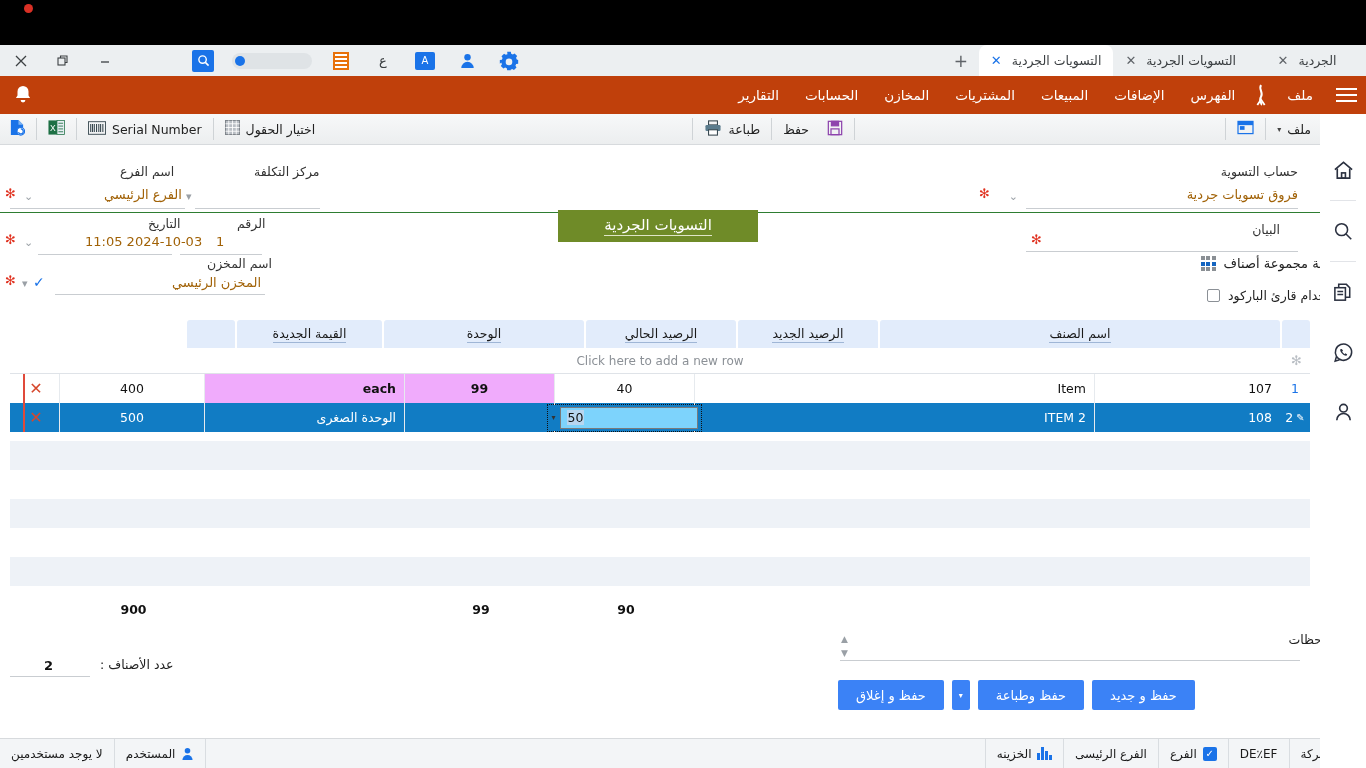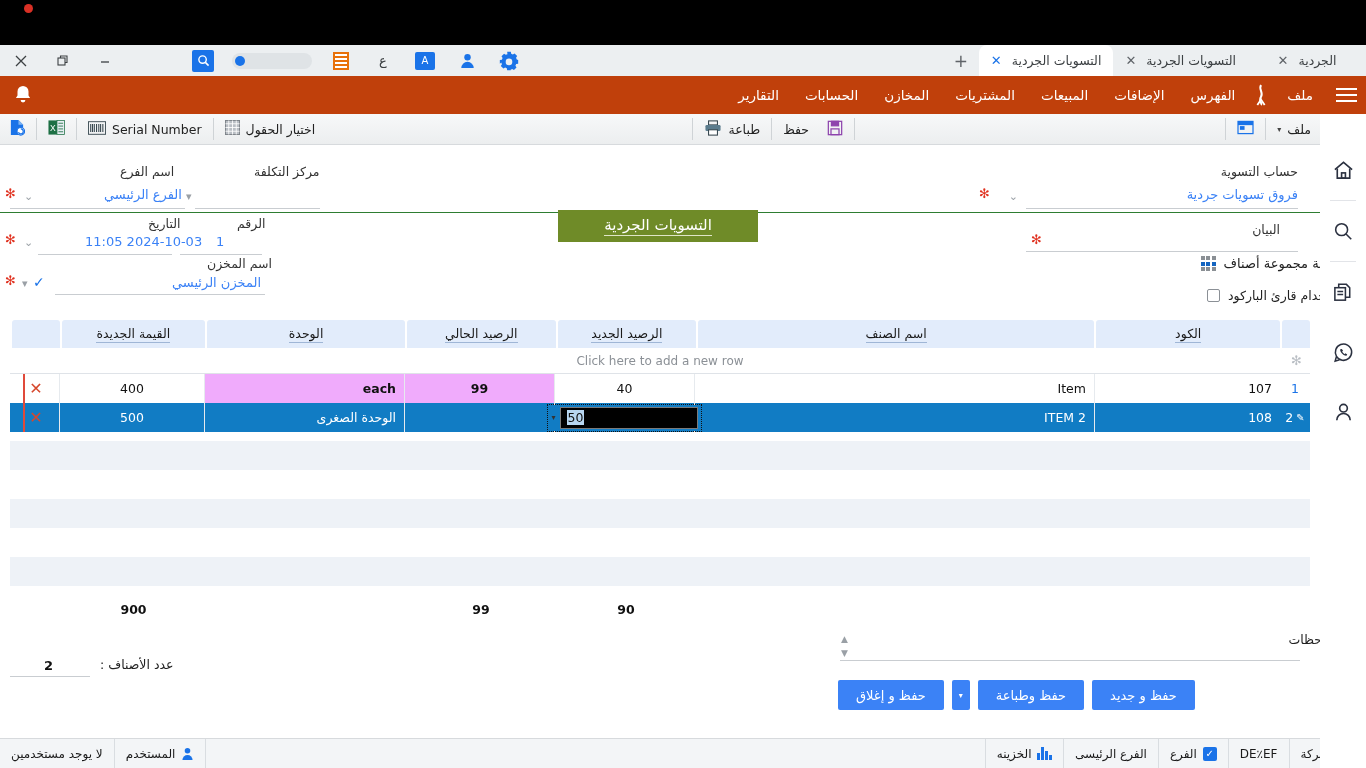--- a/index.html
+++ b/index.html
@@ -56,21 +56,21 @@
             background:linear-gradient(#f7f8f9,#eceeef); border-bottom:1px solid #d7dadd;
             display:flex; align-items:center; direction:rtl; }
   .tb-item{ display:flex; align-items:center; gap:6px; padding:0 9px; height:26px; font-size:12.5px; color:#222; cursor:pointer; white-space:nowrap;}
   .vsep{ width:1px; height:22px; background:#cfd3d6; margin:0 2px; }
   .tb-spacer{ flex:1; }
   .caret{ font-size:8px; color:#444; }
 
   
   .form{ position:absolute; top:146px; left:0; width:1320px; height:170px; }
   .fld-label{ position:absolute; font-size:12.5px; color:#333; }
-  .fld-val{ position:absolute; font-size:13px; color:#3b82f6; }
+  .fld-val{ position:absolute; font-size:13px; color:#a16207; }
   .fld-line{ position:absolute; height:1px; background:#c9cdd1; }
   .req{ position:absolute; color:#e0301e; font-size:13px; }
   .chev{ position:absolute; color:#9aa0a6; font-size:11px; }
   .greenline{ position:absolute; height:1px; background:#2e7d32; }
 
   .badge{ position:absolute; left:558px; top:210px; width:200px; height:32px; background:#6f8b28;
           display:flex; align-items:center; justify-content:center; color:#fff; font-size:15px; }
   .badge span{ border-bottom:1px solid #dfe6c8; padding-bottom:1px; }
 
   .grpitems{ position:absolute; right:22px; top:256px; display:flex; align-items:center; gap:8px; font-size:13px; color:#222; cursor:pointer; direction:rtl;}
@@ -95,21 +95,21 @@
   .gc{ display:flex; align-items:center; padding:0 8px; border-left:1px solid #e6eaee; }
   .gc.num{ justify-content:flex-start; }
   .gc.txt{ justify-content:flex-start; }
   .gc.center{ justify-content:center; }
   .grow.r1 .gc.shade{ background:#f0abfc;font-weight:bold; }
   .rowno{ width:30px; display:flex; align-items:center; justify-content:center; color:#1a73e8; font-size:12.5px; gap:3px;}
   .grow.r2 .rowno{ color:#fff; }
   .delcell{ width:46px; display:flex; align-items:center; justify-content:center; position:relative; }
   .delx{ color:#d6472c; font-size:16px; font-weight:bold; cursor:pointer; }
   .redbar{ position:absolute; left:10px; top:0; bottom:0; width:2px; background:#e04a3a; }
-  .editbox{ width:138px; height:22px; background:#000000; border:1px solid #7a7a7a;
+  .editbox{ width:138px; height:22px; background:#7dd3fc; border:1px solid #7a7a7a;
             display:flex; align-items:center; justify-content:flex-end; padding:0 6px; }
   .editbox .sel{ background:#b8d6f0; color:#111; padding:0 1px; }
   .editwrap{ display:flex; align-items:center; gap:4px; outline:1px dotted #111; padding:2px 3px; background:#117cc4; }
   .ddtri{ color:#333; font-size:8px; }
 
   .stripe{ position:absolute; left:10px; width:1300px; height:29px; background:#eef2f7; }
 
   
   .totals{ position:absolute; top:598px; left:10px; width:1300px; height:22px; display:flex; direction:rtl; font-size:12.5px; font-weight:bold; color:#111;}
   .tcell{ display:flex; align-items:center; padding:0 8px; }
@@ -456,23 +456,20 @@
       </span>
   </div>
   <div class="barcode">
     <span>استخدام قارئ الباركود</span>
     <span class="cbx"></span>
   </div>
 
   <div class="tablewrap">
     <div class="ghead">
       <div class="gh" style="width:28px;"></div>
-      <div class="gh" style="width:186px;">
-          <span>الكود</span>
-        </div>
       <div class="gh" style="width:400px;">
           <span>اسم الصنف</span>
         </div>
       <div class="gh" style="width:140px;">
           <span>الرصيد الجديد</span>
         </div>
       <div class="gh" style="width:150px;">
           <span>الرصيد الحالي</span>
         </div>
       <div class="gh" style="width:200px;">

